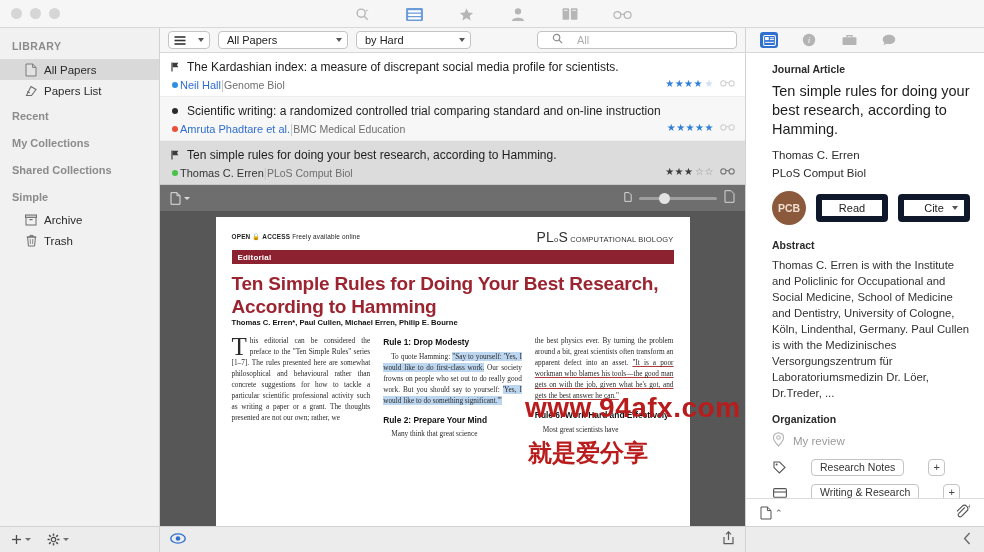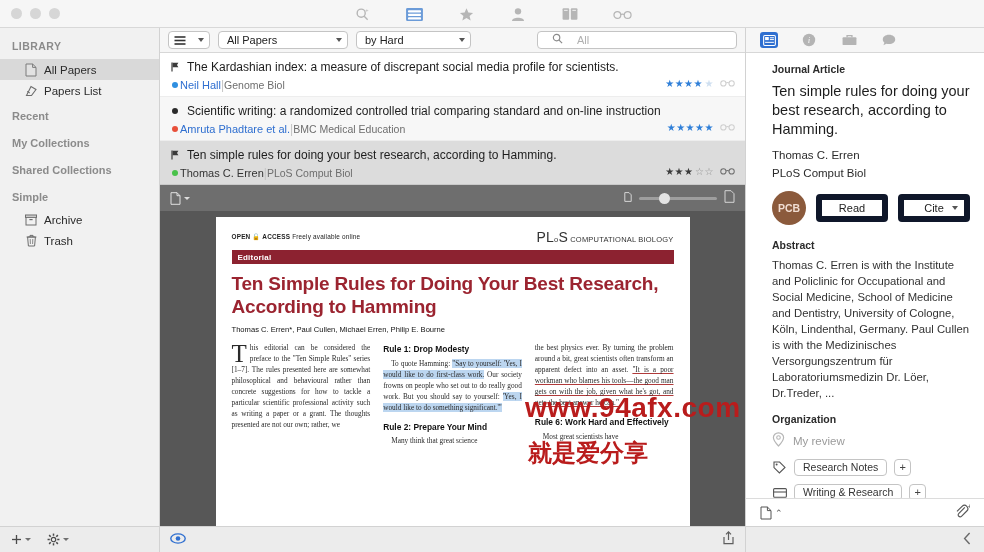--- a/index.html
+++ b/index.html
@@ -126,21 +126,21 @@
   .oa { display: flex; align-items: center; justify-content: space-between; margin-bottom: 5px; }
   .oa-l { font-size: 6.4px; font-weight: bold; color: #222; letter-spacing: .2px; }
   .oa-l .free { font-weight: normal; }
   .plos { font-size: 7.5px; color: #333; letter-spacing: .2px; }
   .plos b { font-size: 14px; font-weight: normal; }
   .edbar { background: #8c2230; color: #fff; font-size: 8px; font-weight: bold; padding: 2.5px 6px; letter-spacing: .2px; }
   .ptitle-pdf {
     color: #9b2430; font-size: 19px; font-weight: bold; line-height: 1.22;
     margin-top: 8px; letter-spacing: -.2px;
   }
-  .pauth-pdf { font-size: 7.6px; font-weight: normal; color: #111; margin-top: 7px; }
+  .pauth-pdf { font-size: 7.6px; font-weight: bold; color: #111; }
   .cols { display: flex; gap: 13px; margin-top: 9px; }
   .col { width: 143px; font-family: "Liberation Serif", serif; font-size: 7.3px; line-height: 1.5; color: #2a2a2a; text-align: justify; }
   .dropcap { float: left; font-size: 25px; line-height: .82; padding: 1px 3px 0 0; font-family: "Liberation Serif", serif; }
   .rulehd { font-family: "Liberation Sans", sans-serif; font-size: 8.4px; font-weight: bold; color: #111; margin-bottom: 3px; }
   .rulehd.sp { margin-top: 7px; }
   .hl { background: #bcd6f0; }
   .ul-red { text-decoration: underline; text-decoration-color: #b03a3a; }
   .indent { text-indent: 8px; }
 
   
@@ -171,21 +171,21 @@
   .abtn {
     height: 28px; border: 6px solid #0f172a; border-radius: 4px; background: #fff;
     display: flex; align-items: center; justify-content: center; font-size: 11px; color: #222; position: relative;
   }
   .abtn.read { width: 80px; }
   .abtn.cite { width: 80px; }
   .abtn.cite .caret { position: absolute; right: 6px; }
   .sechd { font-size: 10.5px; font-weight: bold; color: #2b2b2b; margin-bottom: 6px; }
   .abstract { font-size: 11.3px; line-height: 1.42; color: #333; margin-bottom: 12px; }
   .orgrow { display: flex; align-items: center; gap: 8px; height: 20px; color: #9b9b9b; font-size: 11.5px; margin-bottom: 8px; }
-  .tagrow { display: flex; align-items: center; gap: 7px; margin-bottom: 8px; }
+  .tagrow { display: flex; align-items: center; gap: 24px; margin-bottom: 8px; }
   .tagico { width: 15px; flex: none; display: flex; align-items: center; justify-content: center; color: #555; }
   .chip {
     height: 17px; border: 1px solid #c4c4c4; border-radius: 4px; background: #fff;
     display: flex; align-items: center; padding: 0 8px; font-size: 10.5px; color: #333; white-space: nowrap;
   }
   .addbtn {
     width: 17px; height: 17px; border: 1px solid #c4c4c4; border-radius: 4px; background: #fff;
     display: flex; align-items: center; justify-content: center; font-size: 11px; color: #444; flex: none;
   }
   .statusrow { display: flex; align-items: center; gap: 14px; margin-top: 10px; }

